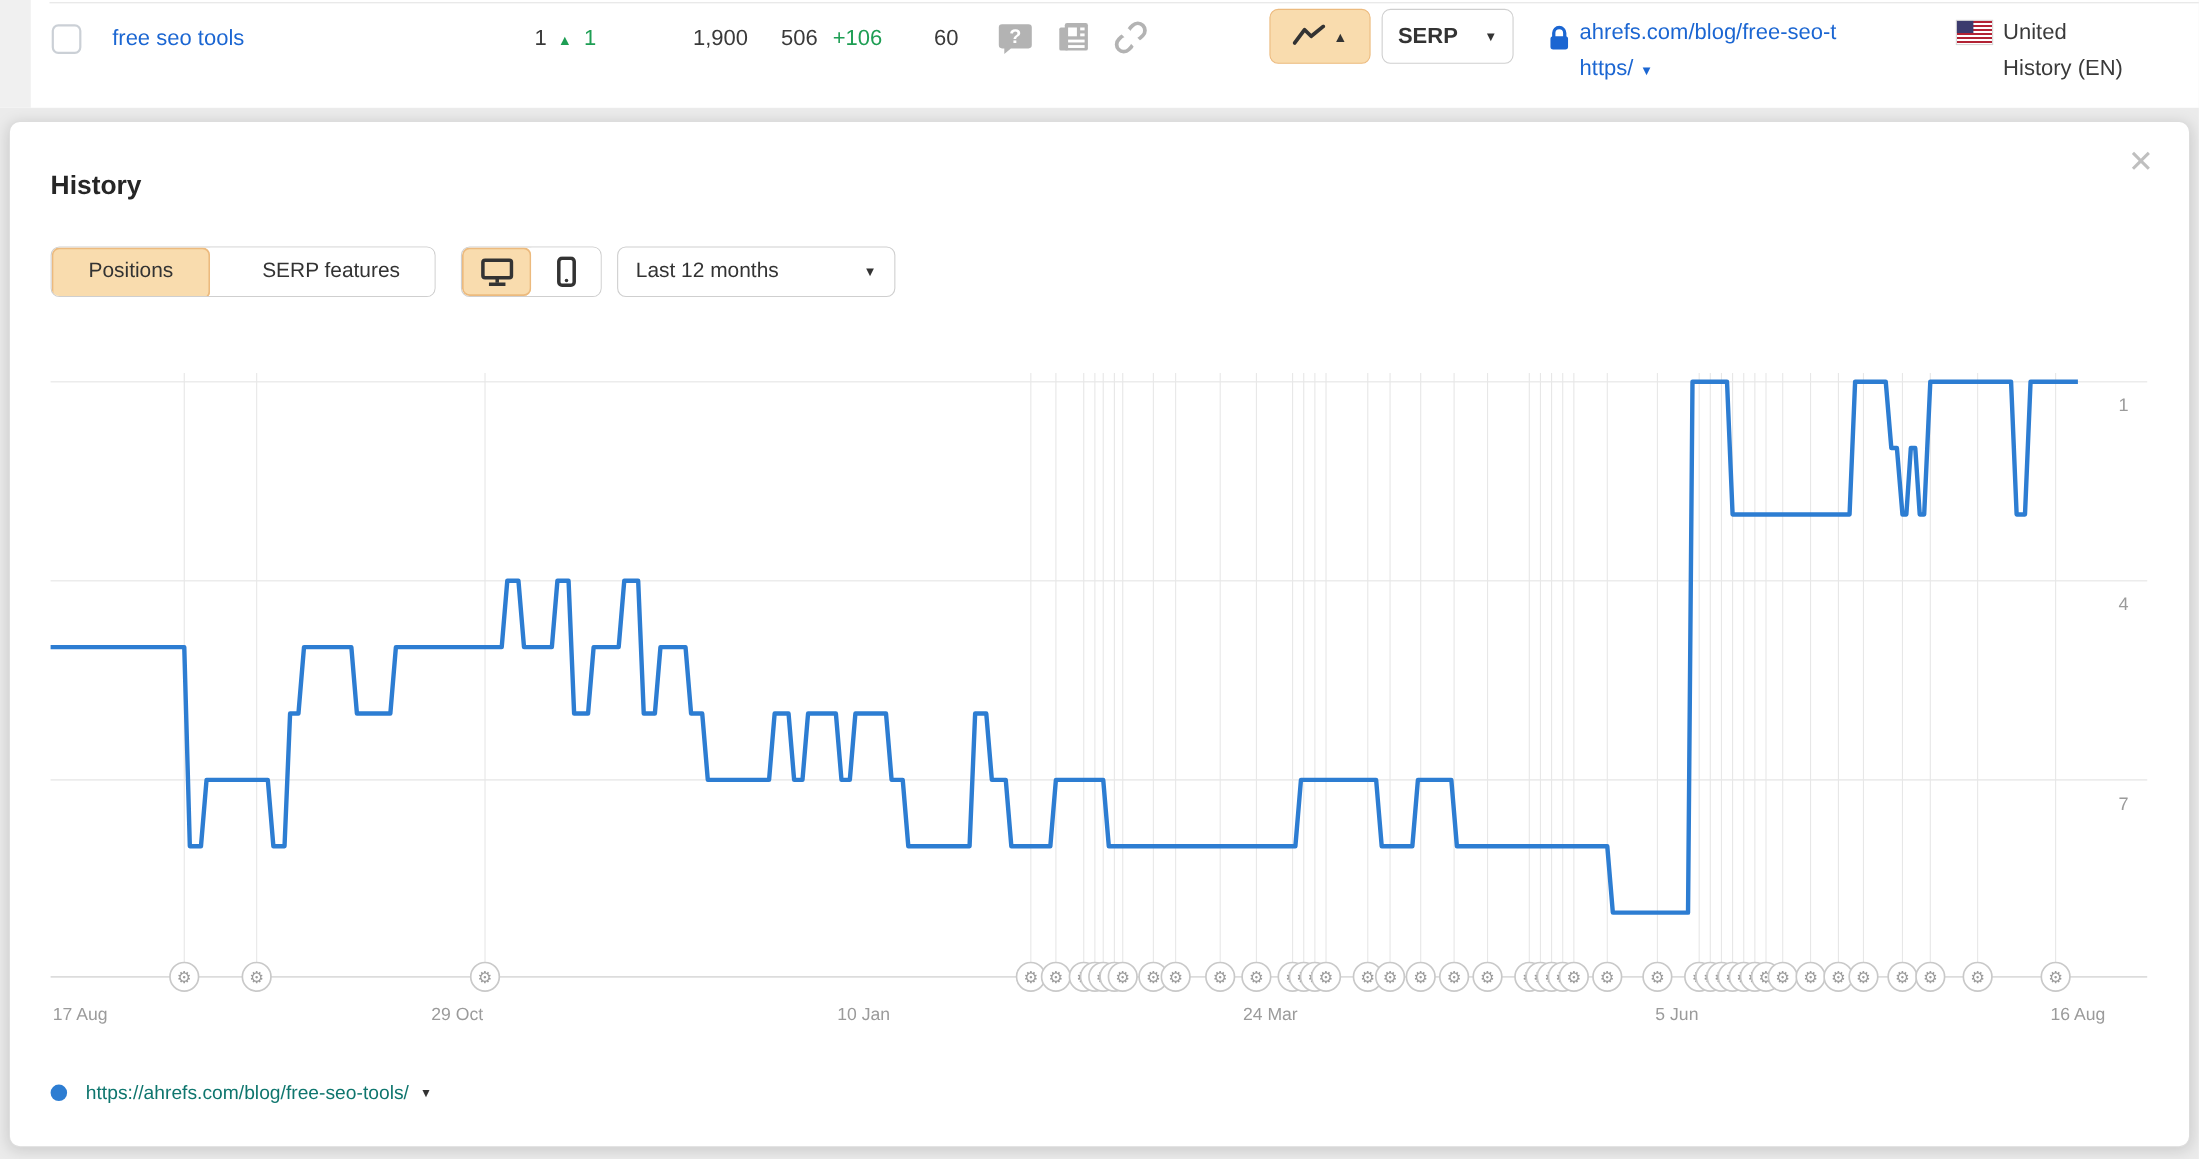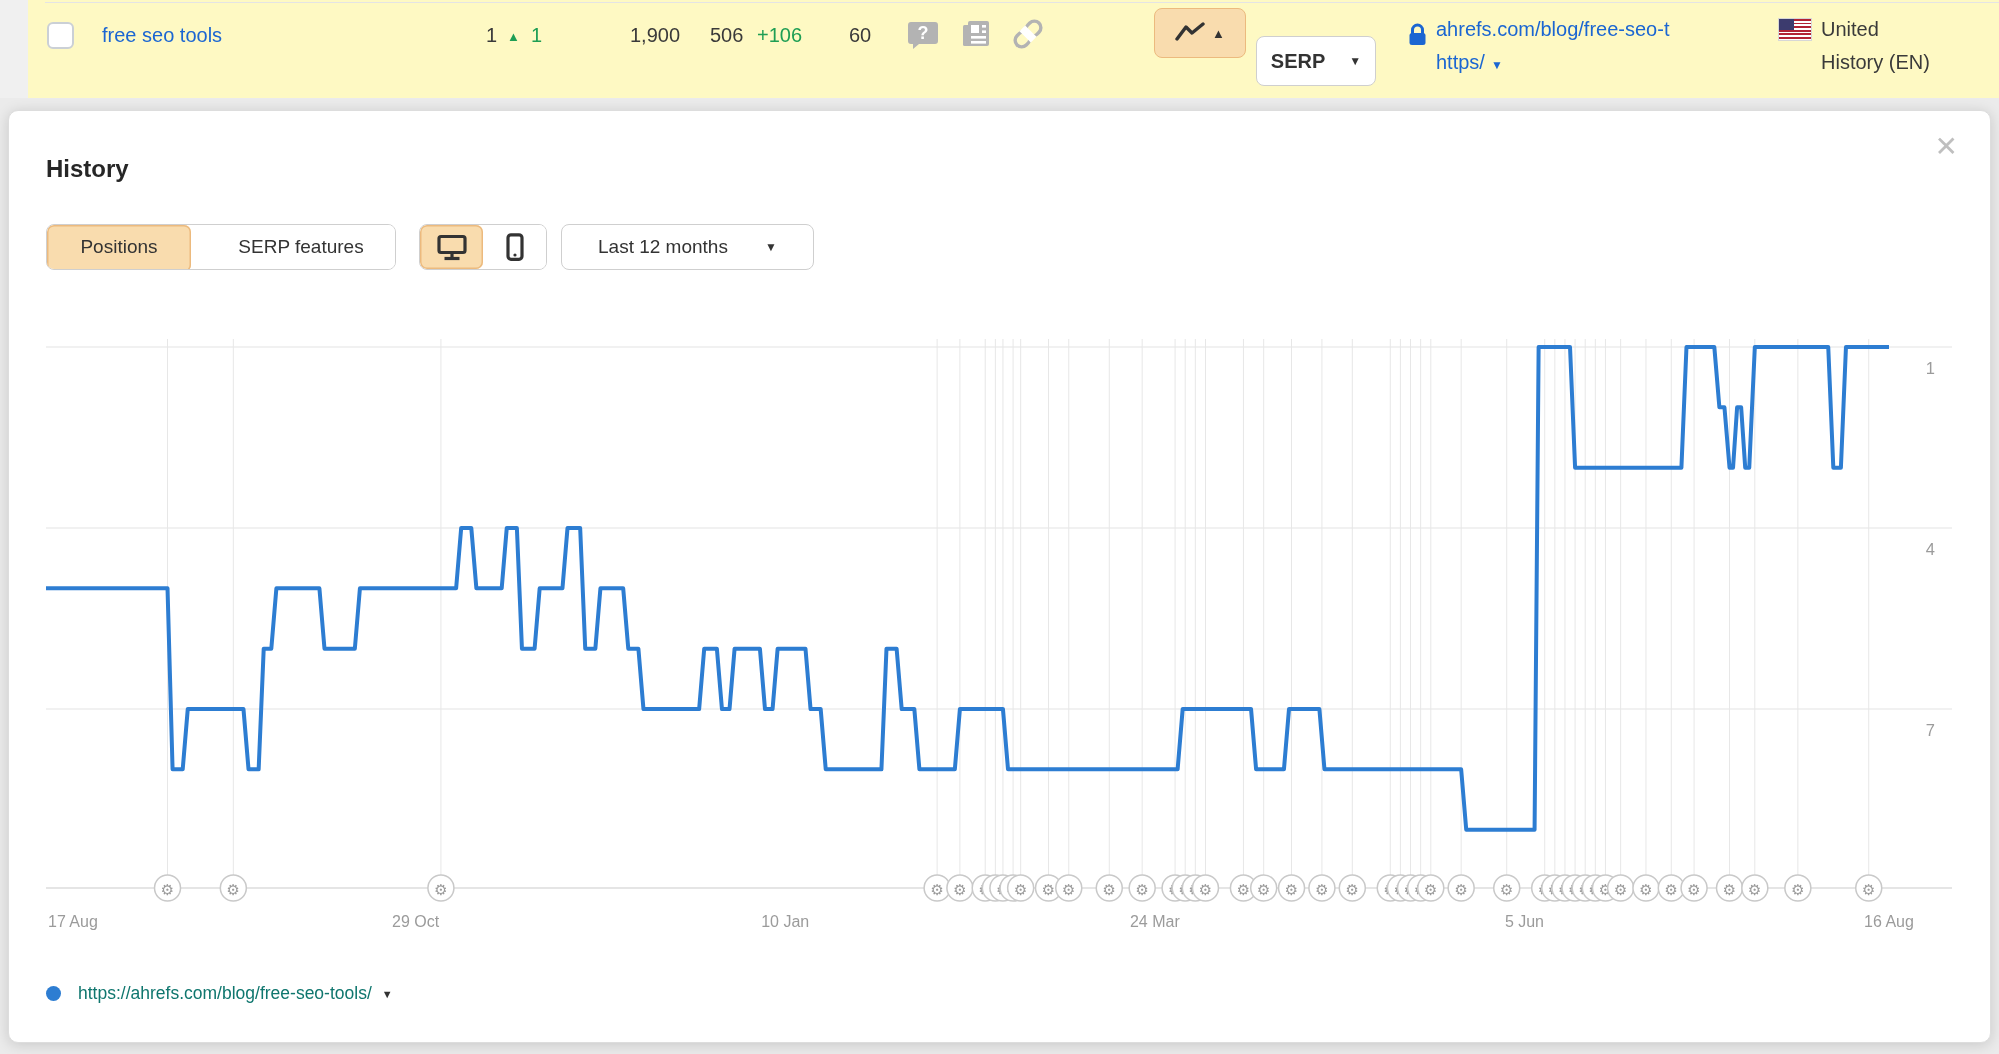--- a/index.html
+++ b/index.html
@@ -1,53 +1,53 @@
 <!DOCTYPE html>
 <html><head>
 <meta charset="utf-8">
 <style>
   * { margin:0; padding:0; box-sizing:border-box; }
   html,body { width:1999px; height:1054px; }
   body { background:#ebebeb; font-family:"Liberation Sans","DejaVu Sans",sans-serif; overflow:hidden; position:relative; }
 
   
-  .toprow { position:absolute; top:0; left:0; width:1999px; height:98px; background:#fef9c3; }
+  .toprow { position:absolute; top:0; left:0; width:1999px; height:98px; background:#ffffff; }
   .left-strip { position:absolute; left:0; top:0; width:28px; height:98px; background:#f0f0f0; }
   .top-hairline { position:absolute; left:45px; right:0; top:2px; height:1px; background:#e4e4e4; }
   .checkbox { position:absolute; left:47px; top:22px; width:27px; height:27px; border:2px solid #cbd0d6; border-radius:6px; background:#fff; cursor:pointer; }
   .kw { position:absolute; left:102px; top:24px; font-size:20px; color:#1b66d2; text-decoration:none; cursor:pointer; }
   .cell { position:absolute; top:24px; font-size:20px; color:#3a3a3a; white-space:nowrap; }
   .green { color:#1e9e54; }
   .tri-sm { font-size:13px; position:absolute; top:29px; }
   .ticon { position:absolute; top:16px; width:36px; height:36px; }
   .btn { position:absolute; top:8px; height:50px; border-radius:8px; display:flex; align-items:center; justify-content:center; cursor:pointer; }
   .btn-chart { left:1154px; width:92px; background:#f9dcae; border:1.5px solid #ecba7e; gap:7px; }
   .btn-chart .tri { font-size:13px; color:#333; }
-  .btn-serp { left:1256px; width:120px; background:#fff; border:1.5px solid #cfcfcf; gap:24px;margin-top:28px; }
+  .btn-serp { left:1256px; width:120px; background:#fff; border:1.5px solid #cfcfcf; gap:24px; }
   .btn-serp .lbl { font-size:20px; font-weight:bold; color:#333; }
   .btn-serp .tri { font-size:12px; color:#333; }
   .lock-svg { position:absolute; left:1408px; top:23px; }
   .urlblock { position:absolute; left:1436px; top:13px; width:318px; font-size:20px; line-height:33px; color:#1b66d2; cursor:pointer; }
   .urlblock .tri { font-size:12px; margin-left:6px; }
   .flag { position:absolute; left:1778px; top:18px; width:34px; height:23px; background:repeating-linear-gradient(to bottom,#b22234 0 1.8px,#ffffff 1.8px 3.6px); border:1px solid #d7d7d7; }
   .flag .canton { position:absolute; left:0; top:0; width:15px; height:11px; background:#3c3b6e; }
   .country { position:absolute; left:1821px; top:13px; width:112px; font-size:20px; line-height:33px; color:#3a3a3a; }
 
   
   .panel { position:absolute; left:8px; top:110px; width:1983px; height:933px; background:#fff; border:1px solid #ddd; border-radius:10px; box-shadow:0 2px 14px rgba(0,0,0,0.15); }
   .close { position:absolute; right:32px; top:22px; font-size:28px; color:#bfbfbf; cursor:pointer; line-height:1; }
   .ptitle { position:absolute; left:37px; top:44px; font-size:24px; font-weight:bold; color:#262626; }
   .controls { position:absolute; left:37px; top:113px; display:flex; align-items:flex-start; }
   .tabgroup { display:flex; height:46px; border:1px solid #cfcfcf; border-radius:8px; overflow:hidden; }
   .tab { height:47px; line-height:44px; text-align:center; font-size:19px; color:#333; background:#fff; cursor:pointer; }
   .tab.active { background:#f9dcae; box-shadow:inset 0 0 0 1.5px #ecba7e; border-radius:7px; }
   .devgroup { display:flex; height:46px; border:1px solid #cfcfcf; border-radius:8px; overflow:hidden; margin-left:23px; }
   .devseg { width:63px; height:44px; display:flex; align-items:center; justify-content:center; background:#fff; cursor:pointer; }
   .devseg.active { background:#f9dcae; box-shadow:inset 0 0 0 1.5px #ecba7e; border-radius:7px; }
-  .dropdown { margin-left:14px; width:253px; height:46px; border:1px solid #cfcfcf; border-radius:8px; display:flex; align-items:center; justify-content:space-between; padding:0 36px; cursor:pointer; background:#fff; }
+  .dropdown { margin-left:14px; width:253px; height:46px; border:1px solid #cfcfcf; border-radius:8px; display:flex; align-items:center; justify-content:space-between; padding:0 16px; cursor:pointer; background:#fff; }
   .dropdown .lbl { font-size:19px; color:#333; }
   .dropdown .tri { font-size:12px; color:#333; }
   #chart { position:absolute; left:0; top:0; }
   .legend { position:absolute; left:37px; top:872px; display:flex; align-items:center; cursor:pointer; }
   .legend .dot { width:15px; height:15px; border-radius:50%; background:#2d7dd2; margin-right:17px; }
   .legend .url { font-size:17.5px; color:#0f766e; }
   .legend .tri { font-size:11px; color:#333; margin-left:10px; }
 </style>
 </head>
 <body>

